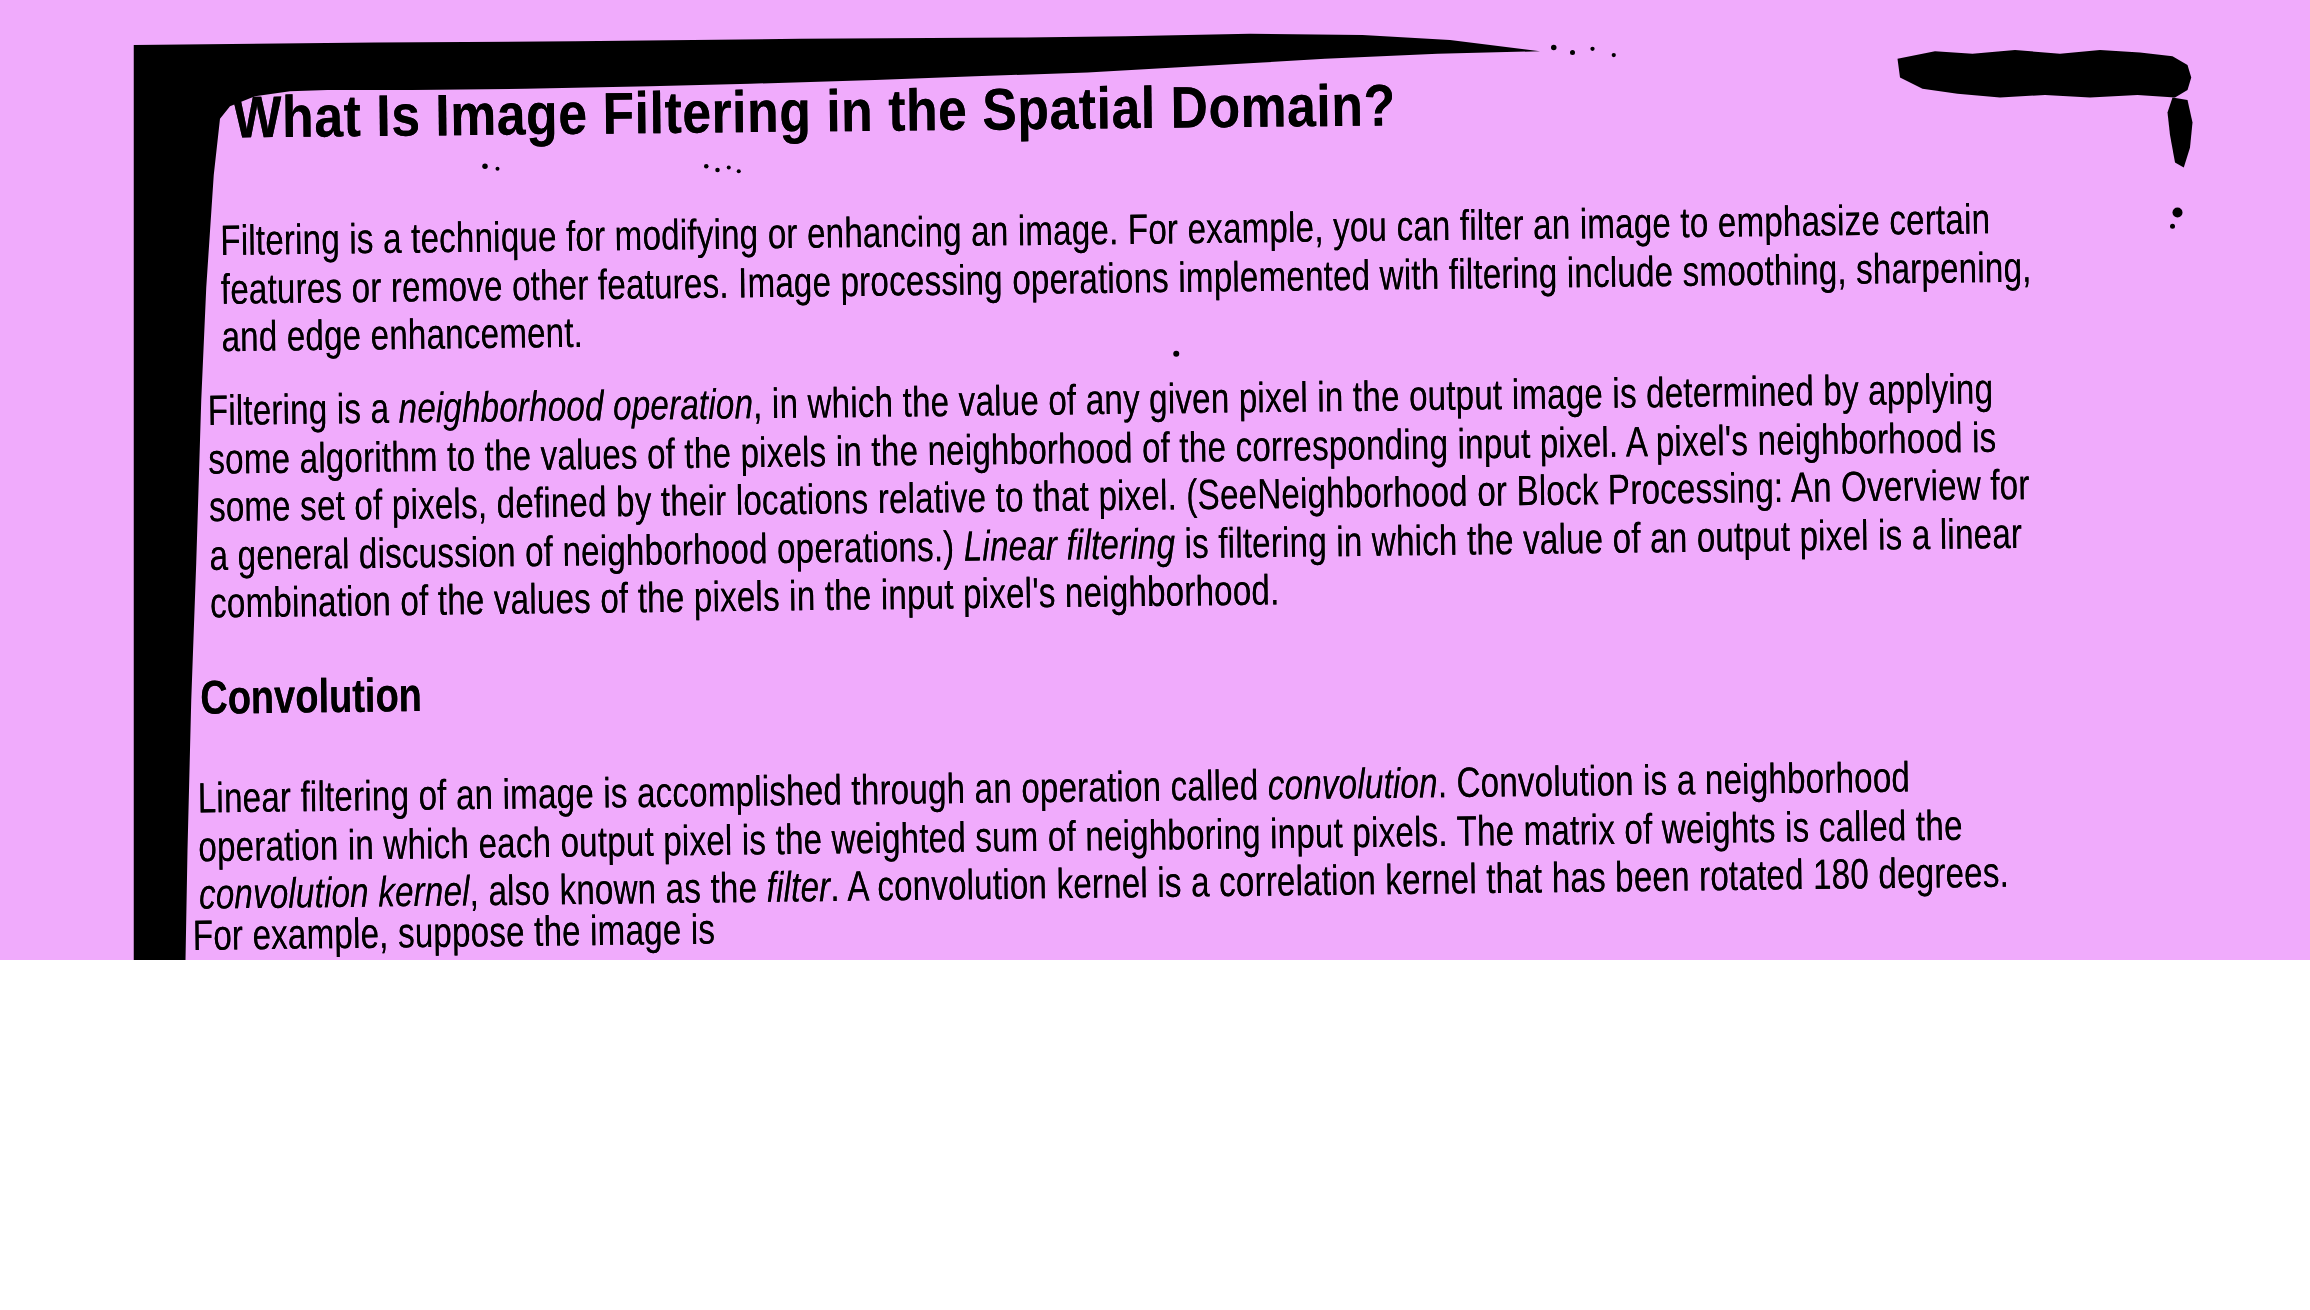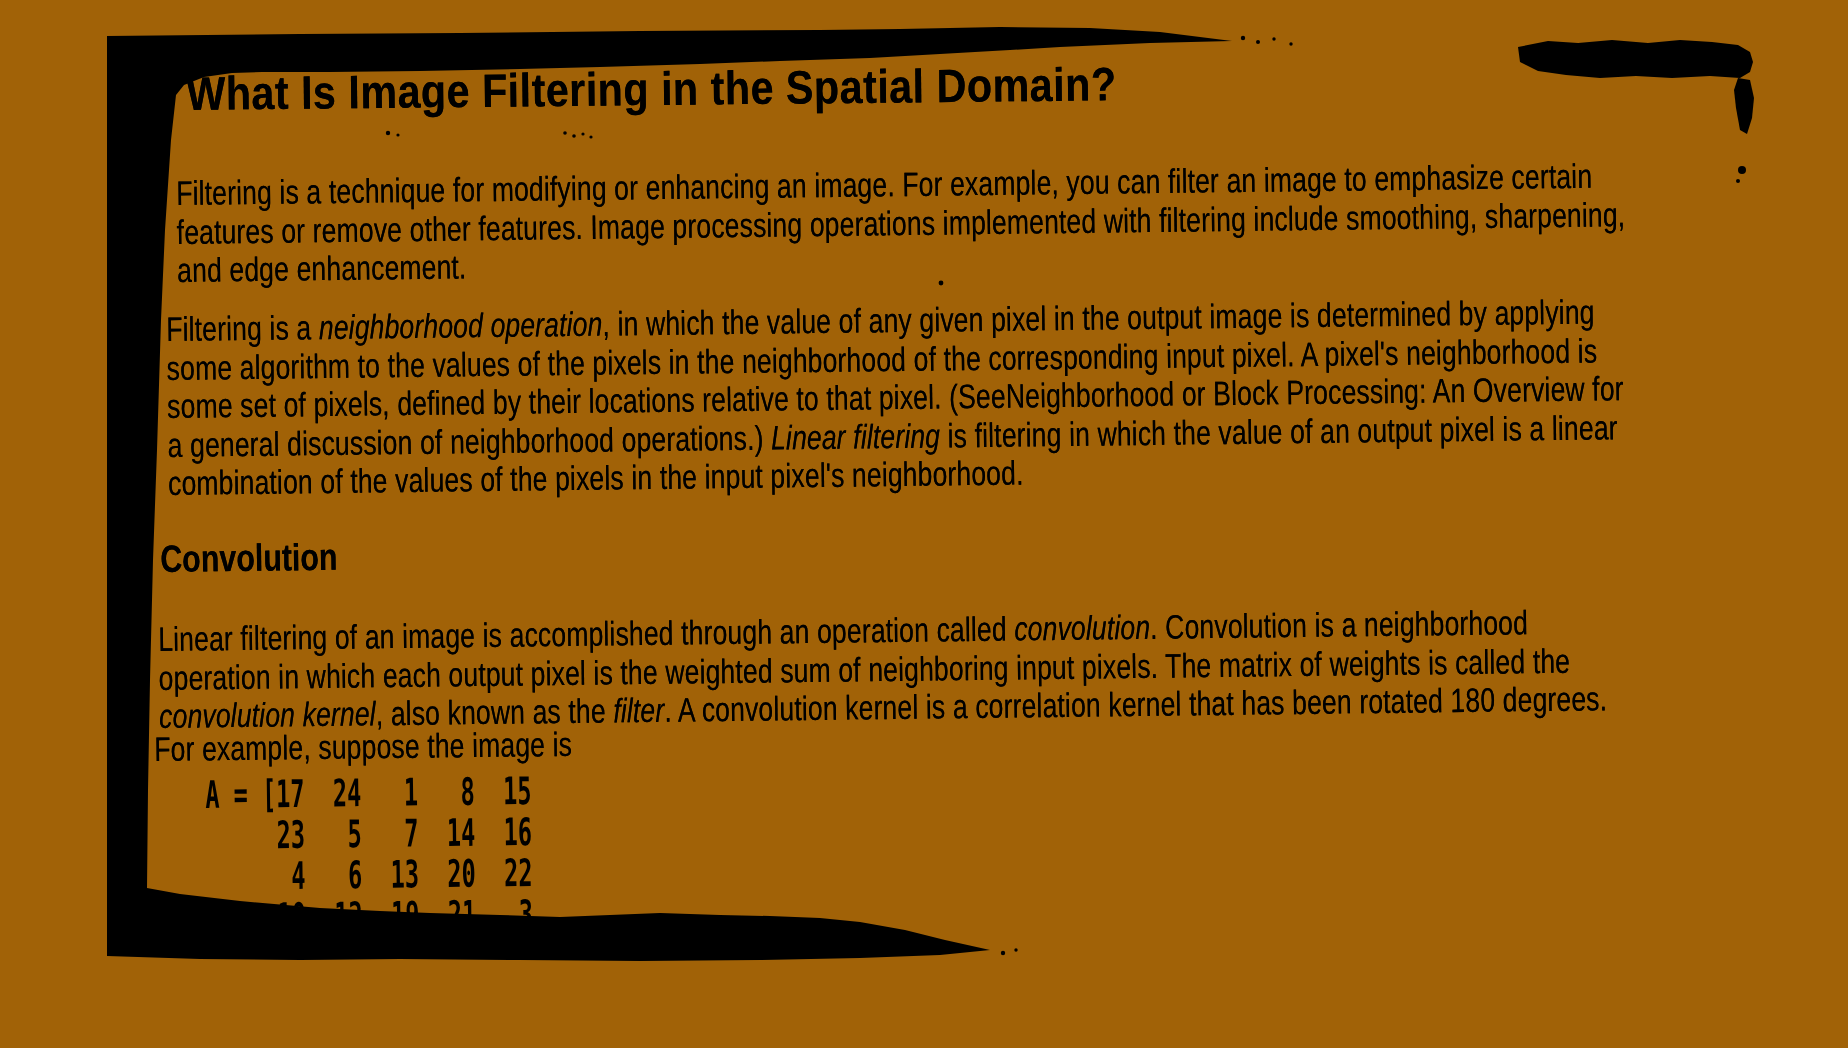--- a/index.html
+++ b/index.html
@@ -1,18 +1,18 @@
 <!DOCTYPE html>
 <html><head>
 <meta charset="utf-8">
 <style>
   html, body { margin: 0; padding: 0; background: #ffffff; }
   body { width: 1848px; height: 1048px; overflow: hidden;
          font-family: "Liberation Sans", sans-serif; }
-  #screenshot { position: relative; width: 1848px; height: 1048px; background: #a16207; overflow: hidden; }
+  #screenshot { position: relative; width: 1848px; height: 768px; background: #f0abfc; overflow: hidden; }
 
   
   .ink { color: #000; text-shadow: 0 0 0.5px rgba(0,0,0,0.85); }
 
   .page-title {
     position: absolute; left: 186px; top: 70px;
     font-size: 47px; font-weight: bold; line-height: 1;
     white-space: pre; letter-spacing: 0.5px;
     transform: rotate(-0.6deg) scaleX(0.88); transform-origin: 0 0;
   }

